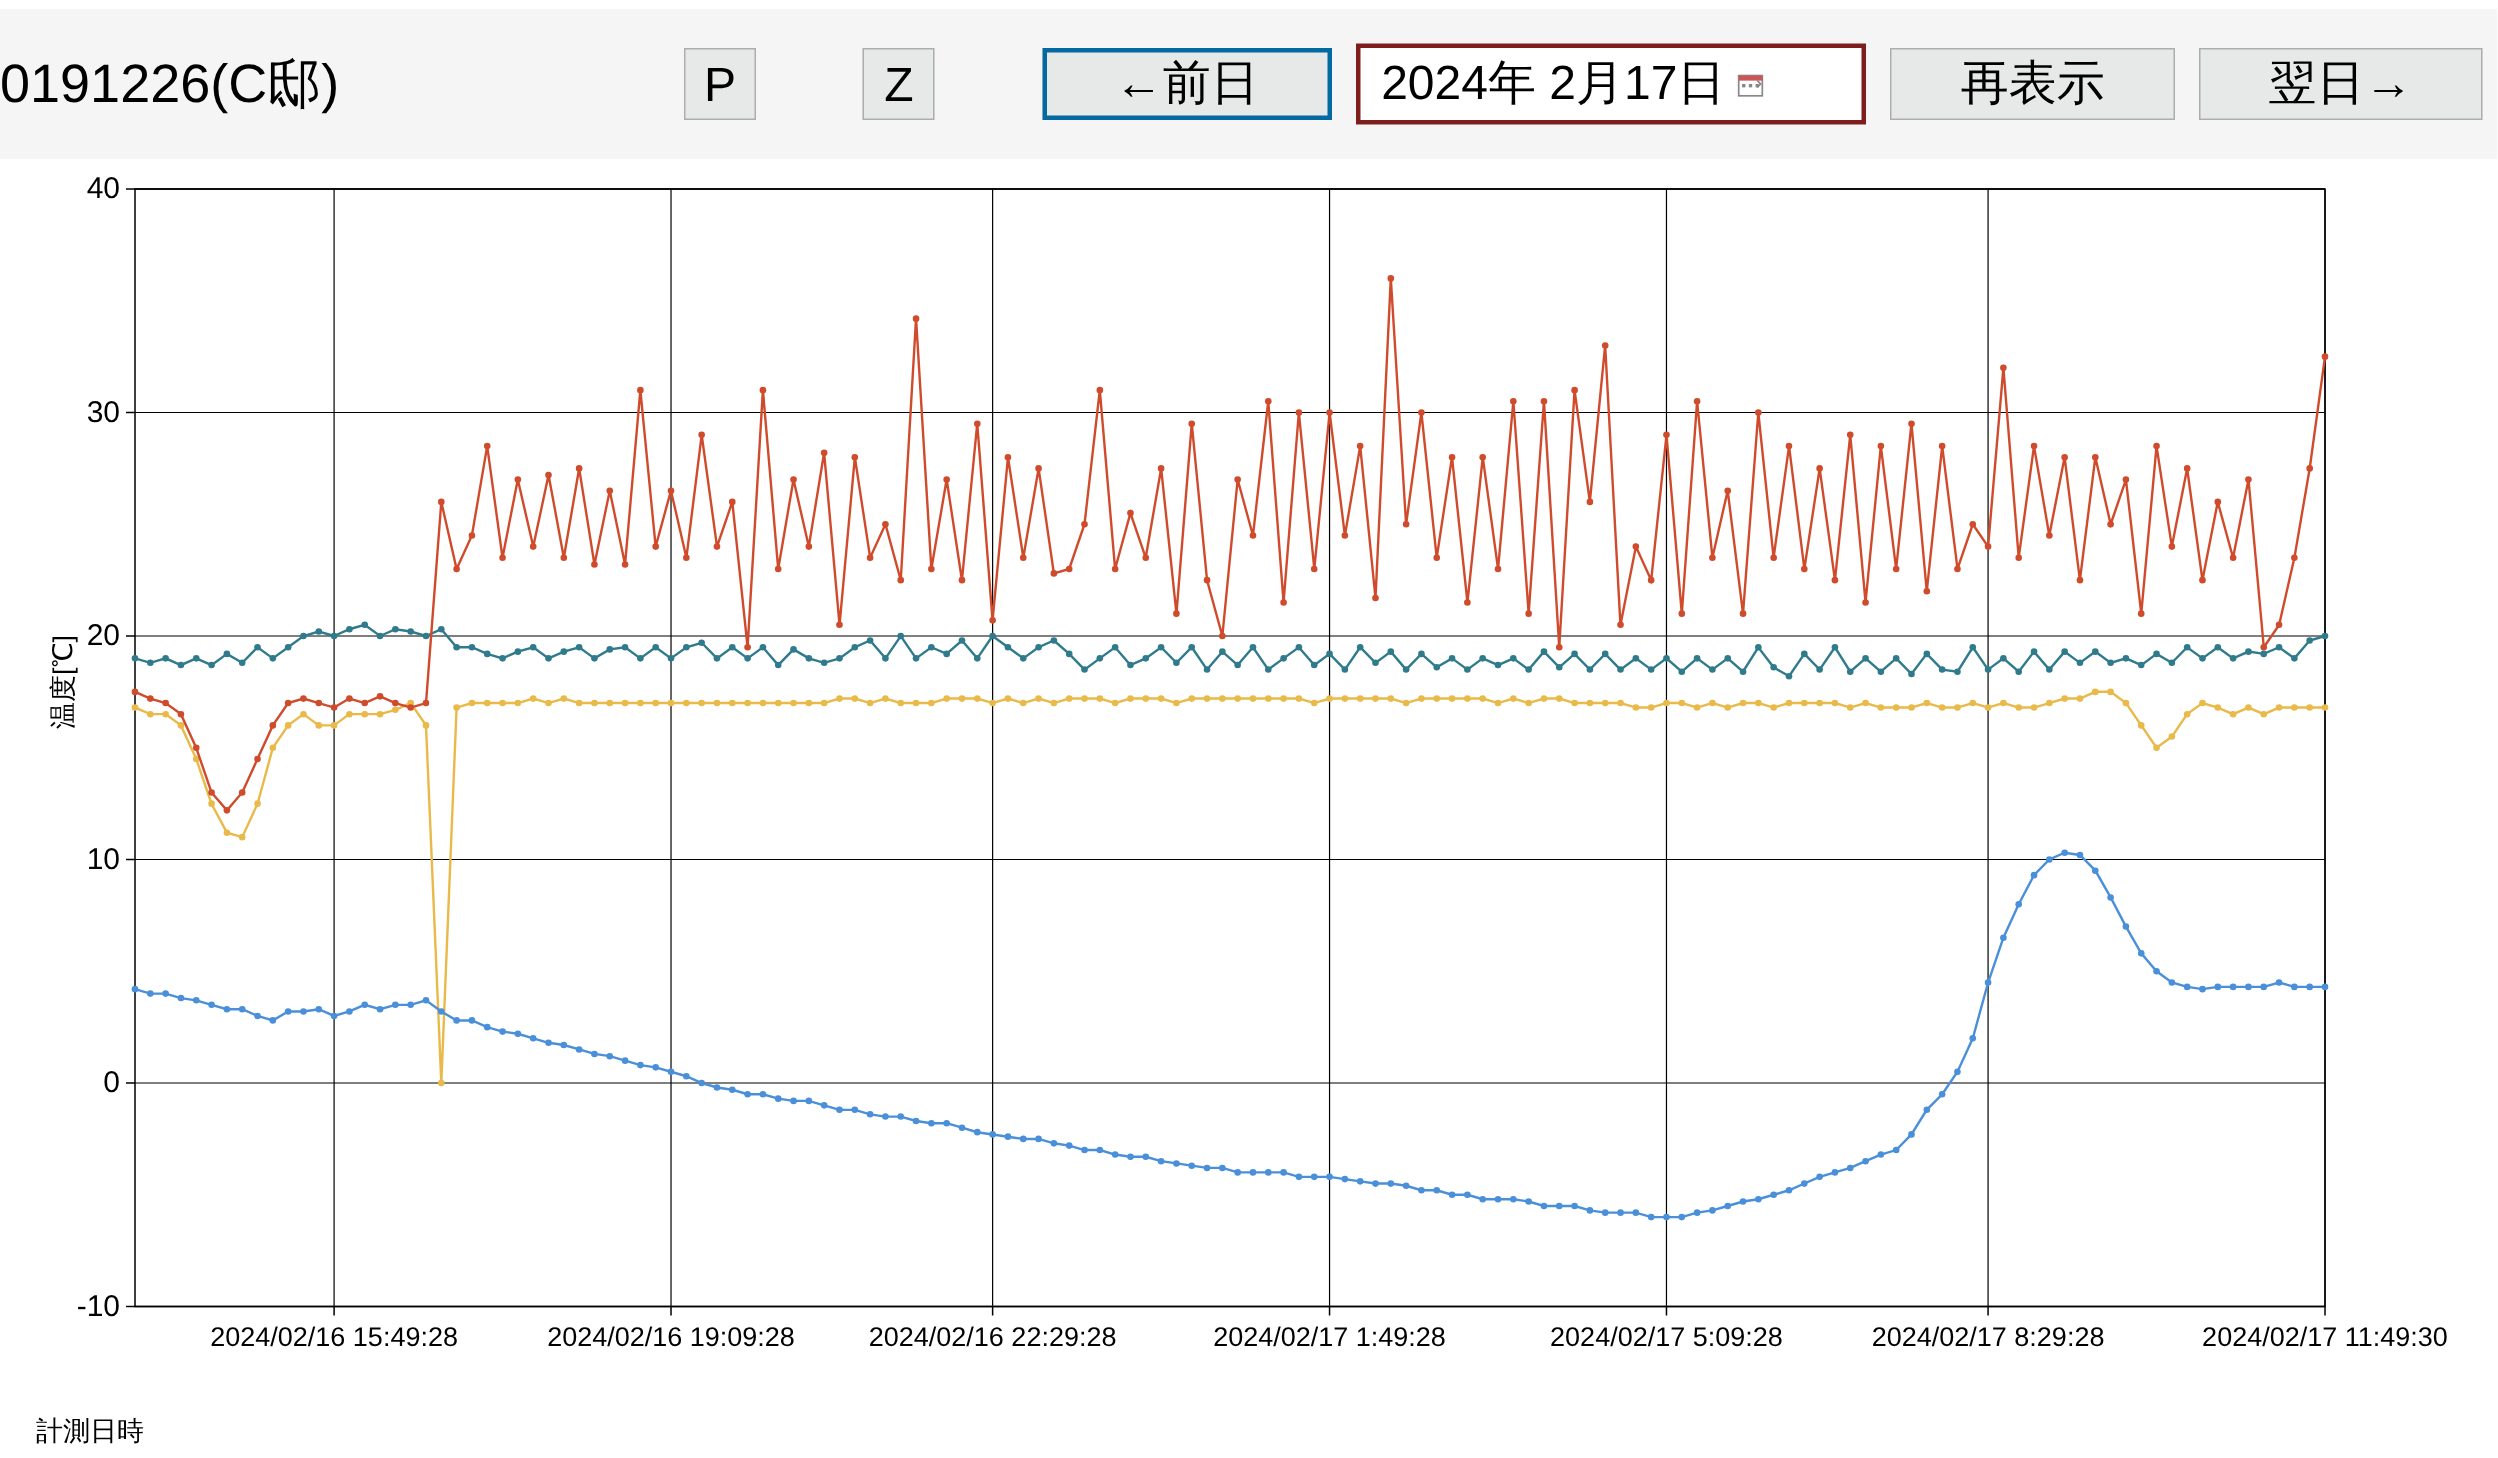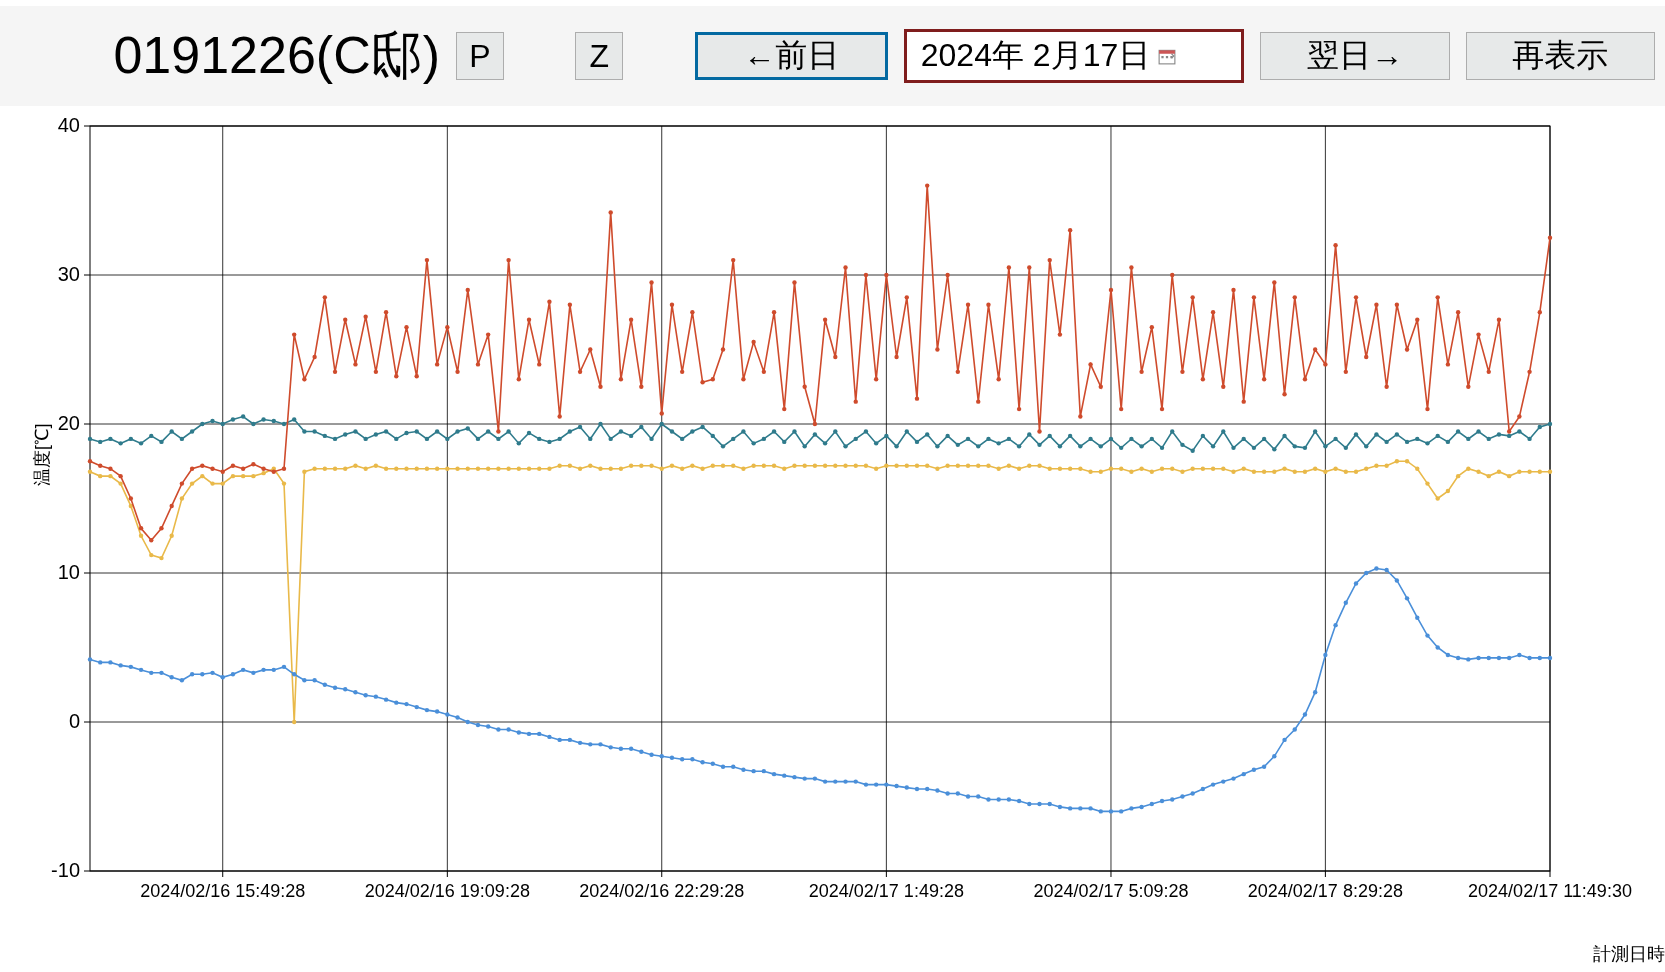--- a/index.html
+++ b/index.html
@@ -15,25 +15,25 @@
     border-top: 6px solid #ffffff;
     padding: 20px 10px 20px 0;
     display: grid;
     grid-template-columns: 440px auto auto auto auto auto auto;
     align-items: center;
     gap: 16px;
     height: 60px;
     box-sizing: content-box;
   }
   .top-title {
-    font-size: 52px;
+    font-size: 36px;
     font-weight: 400;
     white-space: nowrap;
     overflow: hidden;
-    text-align: right;
+    text-align: left;
   }
   .btn {
     display: inline-flex;
     align-items: center;
     justify-content: center;
     background: #e7e9e9;
     border: 1px solid #adadad;
     height: 48px;
     font-size: 32px;
     padding: 0 18px;
@@ -77,22 +77,23 @@
     top: 380px;
     transform: rotate(-90deg);
     transform-origin: left top;
     font-size: 18px;
   }
   .x-axis-title {
     position: absolute;
     left: 0;
     right: 0;
     bottom: 0;
-    text-align: right;
+    text-align: left;
     font-size: 18px;
+    padding-left: 24px;
   }
 </style>
 </head>
 <body>
 
 <div class="top-bar">
   <span class="top-title">0191226(C邸)</span>
   <button class="btn small">P</button>
   <button class="btn small">Z</button>
   <button class="btn active">←前日</button>
@@ -102,22 +103,22 @@
       <svg viewBox="0 0 16 16" width="18" height="18">
         <rect x="1" y="3" width="14" height="12" fill="#fff" stroke="#888"></rect>
         <rect x="1" y="3" width="14" height="3" fill="#c55"></rect>
         <rect x="3" y="8" width="2" height="2" fill="#888"></rect>
         <rect x="7" y="8" width="2" height="2" fill="#888"></rect>
         <rect x="11" y="8" width="2" height="2" fill="#888"></rect>
         <path d="M12 6 l2 2 l-2 2" fill="none" stroke="#888"></path>
       </svg>
     </span>
   </div>
+  <button class="btn">再表示</button>
   <button class="btn">翌日→</button>
-  <button class="btn">再表示</button>
 </div>
 
 <div class="chart-area">
   <svg id="chart-svg" class="chart-svg" width="1665" height="830">
       <rect x="90" y="20" width="1460" height="745" fill="none" stroke="#000" stroke-width="1"></rect>
       <line x1="90" y1="765" x2="1550" y2="765" stroke="#000" stroke-width="1"></line>
       <text x="80" y="771" text-anchor="end" font-size="20" fill="#000">-10</text>
       <line x1="84" y1="765" x2="90" y2="765" stroke="#000"></line>
       <line x1="90" y1="616" x2="1550" y2="616" stroke="#000" stroke-width="0.8"></line>
       <text x="80" y="622" text-anchor="end" font-size="20" fill="#000">0</text>

